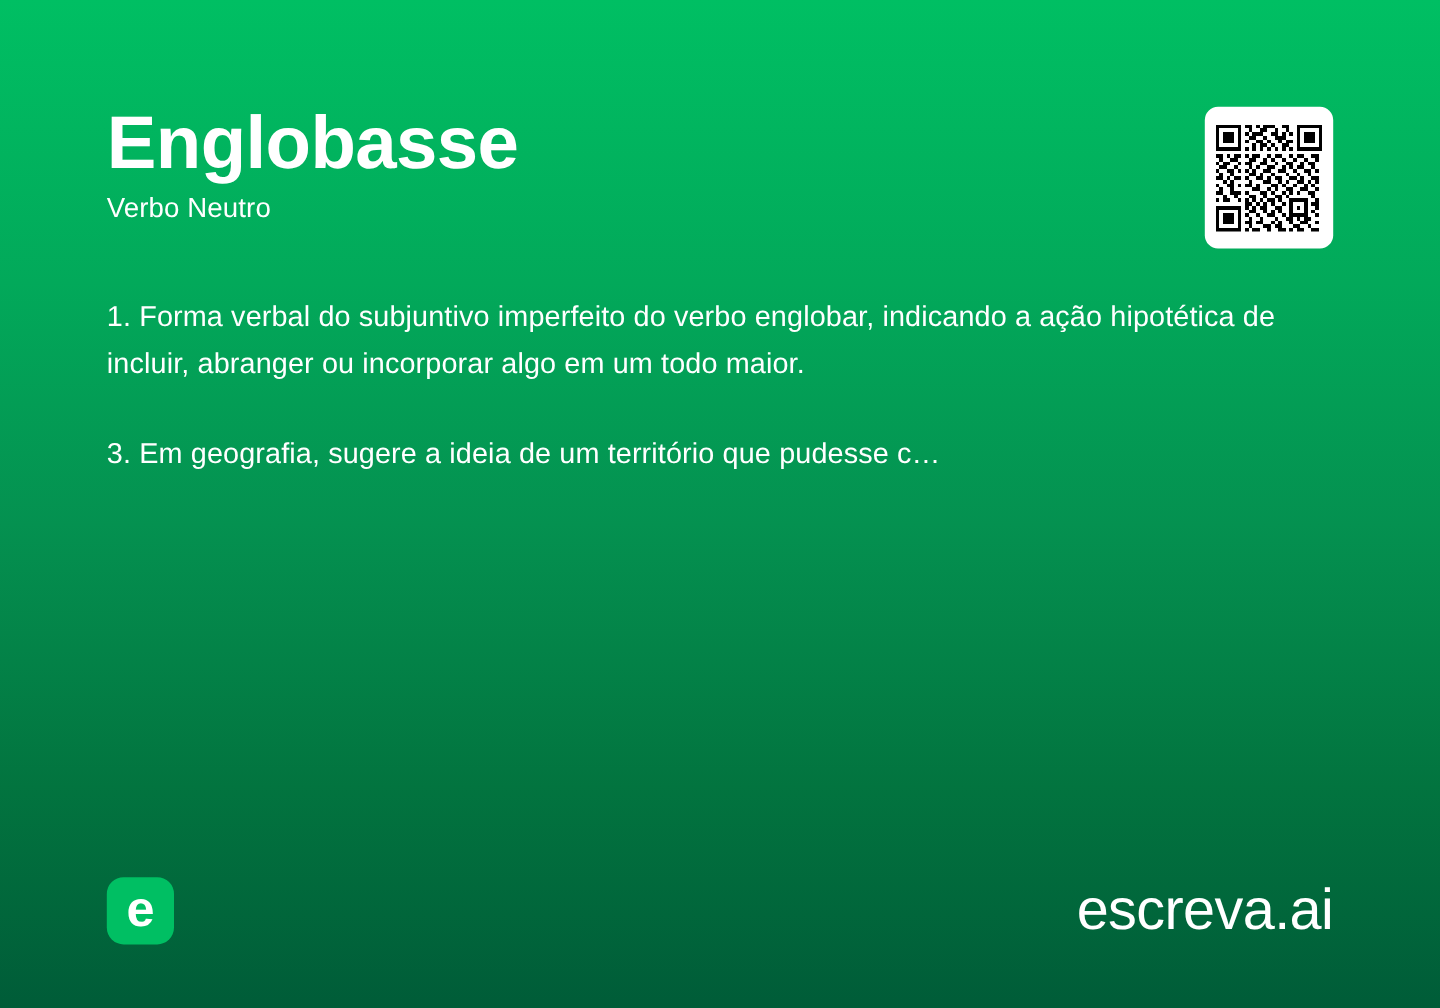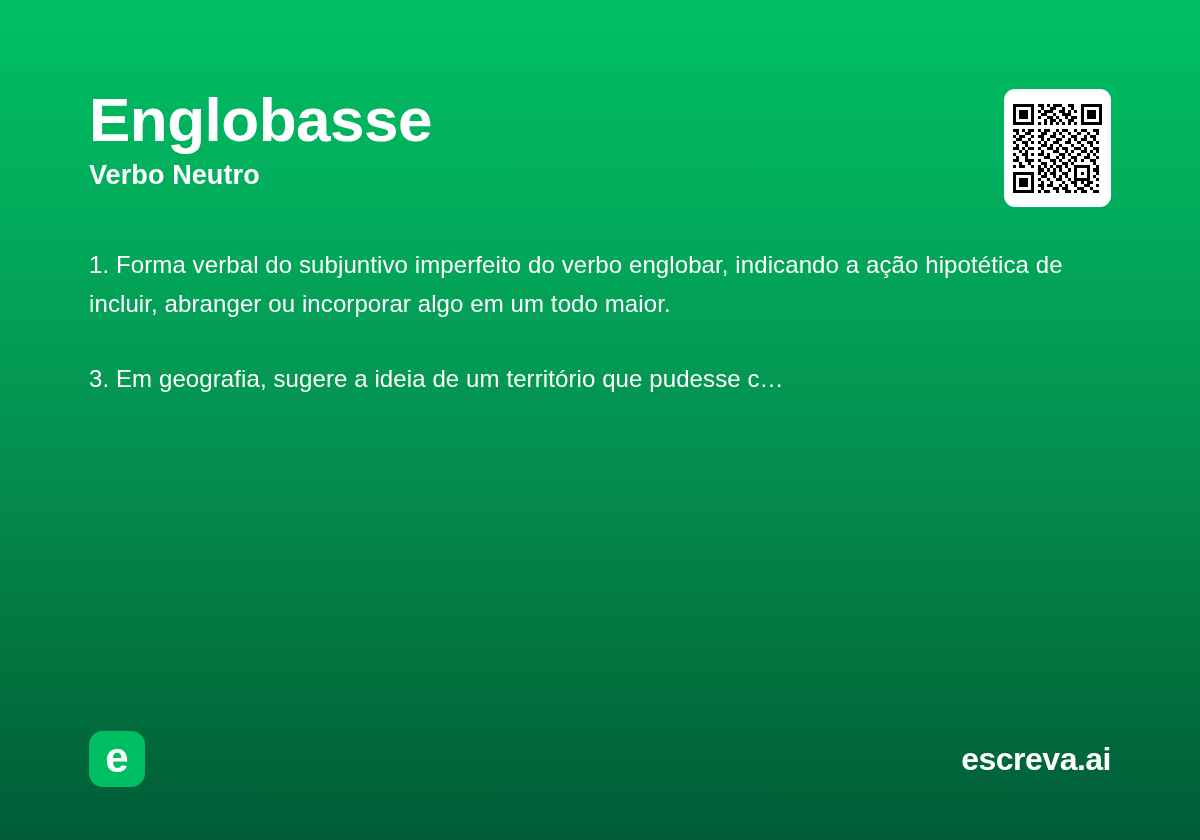--- a/index.html
+++ b/index.html
@@ -43,22 +43,22 @@
     font-size: 62px;
     font-weight: 700;
     line-height: 1.0;
     letter-spacing: -0.5px;
     color: #ffffff;
     white-space: nowrap;
   }
 
   #word-class {
     margin: 10px 0 0 0;
-    font-size: 27px;
-    font-weight: 700;
+    font-size: 23px;
+    font-weight: 400;
     line-height: 1.1;
     color: #ffffff;
     letter-spacing: 0.1px;
   }
 
   
   #qr-card {
     position: absolute;
     right: 89px;
     top: 89px;
@@ -126,22 +126,22 @@
 
   #brand-logo-letter {
     font-size: 42px;
     font-weight: 700;
     line-height: 1;
     color: #ffffff;
     margin-top: -3px;
   }
 
   #brand-wordmark {
-    font-size: 32px;
-    font-weight: 700;
+    font-size: 48px;
+    font-weight: 400;
     line-height: 1;
     color: #ffffff;
     letter-spacing: -0.5px;
     white-space: nowrap;
   }
 </style>
 </head>
 <body>
 
 <div id="card">

